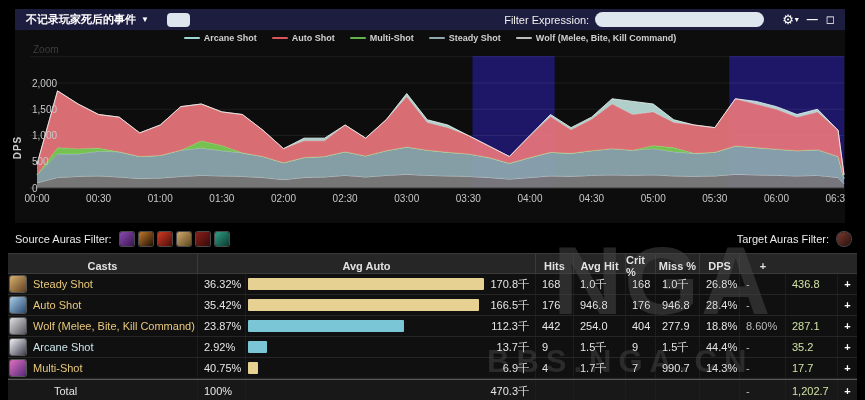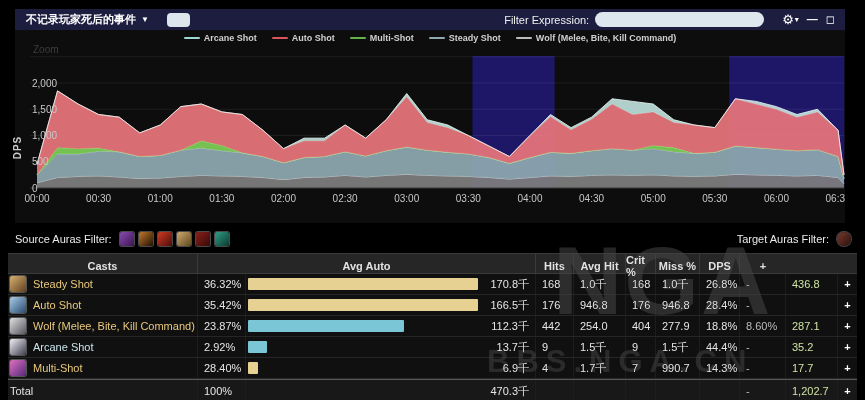--- a/index.html
+++ b/index.html
@@ -64,21 +64,21 @@
   .hc:last-child{border-right:none;}
   .c{display:flex;align-items:center;border-right:1px solid #1d1d1d;padding:0 6px;white-space:nowrap;overflow:hidden;color:#e6e6e6;}
   .c:last-child{border-right:none;}
   .c.r{padding-right:10px;}
   .c.ctr{justify-content:center;padding:0;}
   .namec{padding-left:2px;}
   .row-icon{width:16px;height:16px;border-radius:2px;box-shadow:0 0 0 1px #555;flex:0 0 16px;}
   .row-name{margin-left:7px;}
   .barcell{padding:0 6px 0 2px;}
   .bar{height:12px;border-radius:1px;}
-  .amt{margin-left:auto;padding-left:12px;}
+  .amt{margin-left:auto;padding-left:6px;}
   .dpsv{color:#cfe3a4;}
   .plusbtn{color:#fff;font-weight:bold;cursor:pointer;}
   
   .wm{position:absolute;pointer-events:none;mix-blend-mode:lighten;color:#454545;font-weight:bold;z-index:10;}
   .wm-big{left:553px;top:226px;width:308px;height:118px;font-size:96px;line-height:110px;letter-spacing:2px;overflow:hidden;opacity:.55;}
   .wm-small{left:487px;top:344px;font-size:31px;letter-spacing:7px;opacity:.5;}
 </style>
 </head>
 <body>
 
@@ -337,21 +337,21 @@
         <div class="c ctr">
           <span class="plusbtn">+</span>
         </div>
       </div>
       <div class="gridr">
         <div class="c namec">
           <div class="row-icon" style="background: linear-gradient(135deg, rgb(224, 112, 192), rgb(85, 41, 122));"></div>
           <span class="row-name" style="color: rgb(232, 200, 124);">Multi-Shot</span>
         </div>
         <div class="c r">
-          <span style="color: rgb(230, 230, 230);">28.40%</span>
+          <span style="color: rgb(230, 230, 230);">40.75%</span>
         </div>
         <div class="c barcell">
           <div class="bar" style="width: 9.59224px; background: rgb(230, 208, 146);"></div>
           <span class="amt">6.9千</span>
         </div>
         <div class="c r">
           <span>4</span>
         </div>
         <div class="c r">
           <span>1.7千</span>
@@ -370,21 +370,21 @@
         </div>
         <div class="c r dpsv">
           <span style="color: rgb(207, 227, 164);">17.7</span>
         </div>
         <div class="c ctr">
           <span class="plusbtn">+</span>
         </div>
       </div>
       <div class="gridr total">
         <div class="c namec">
-          <span class="" style="color: rgb(226, 226, 226);">Total</span>
+          <span class="" style="color: rgb(226, 226, 226); margin-left: 44px;">Total</span>
         </div>
         <div class="c r">
           <span style="color: rgb(230, 230, 230);">100%</span>
         </div>
         <div class="c barcell">
           <span class="amt">470.3千</span>
         </div>
         <div class="c r"></div>
         <div class="c r"></div>
         <div class="c r"></div>

